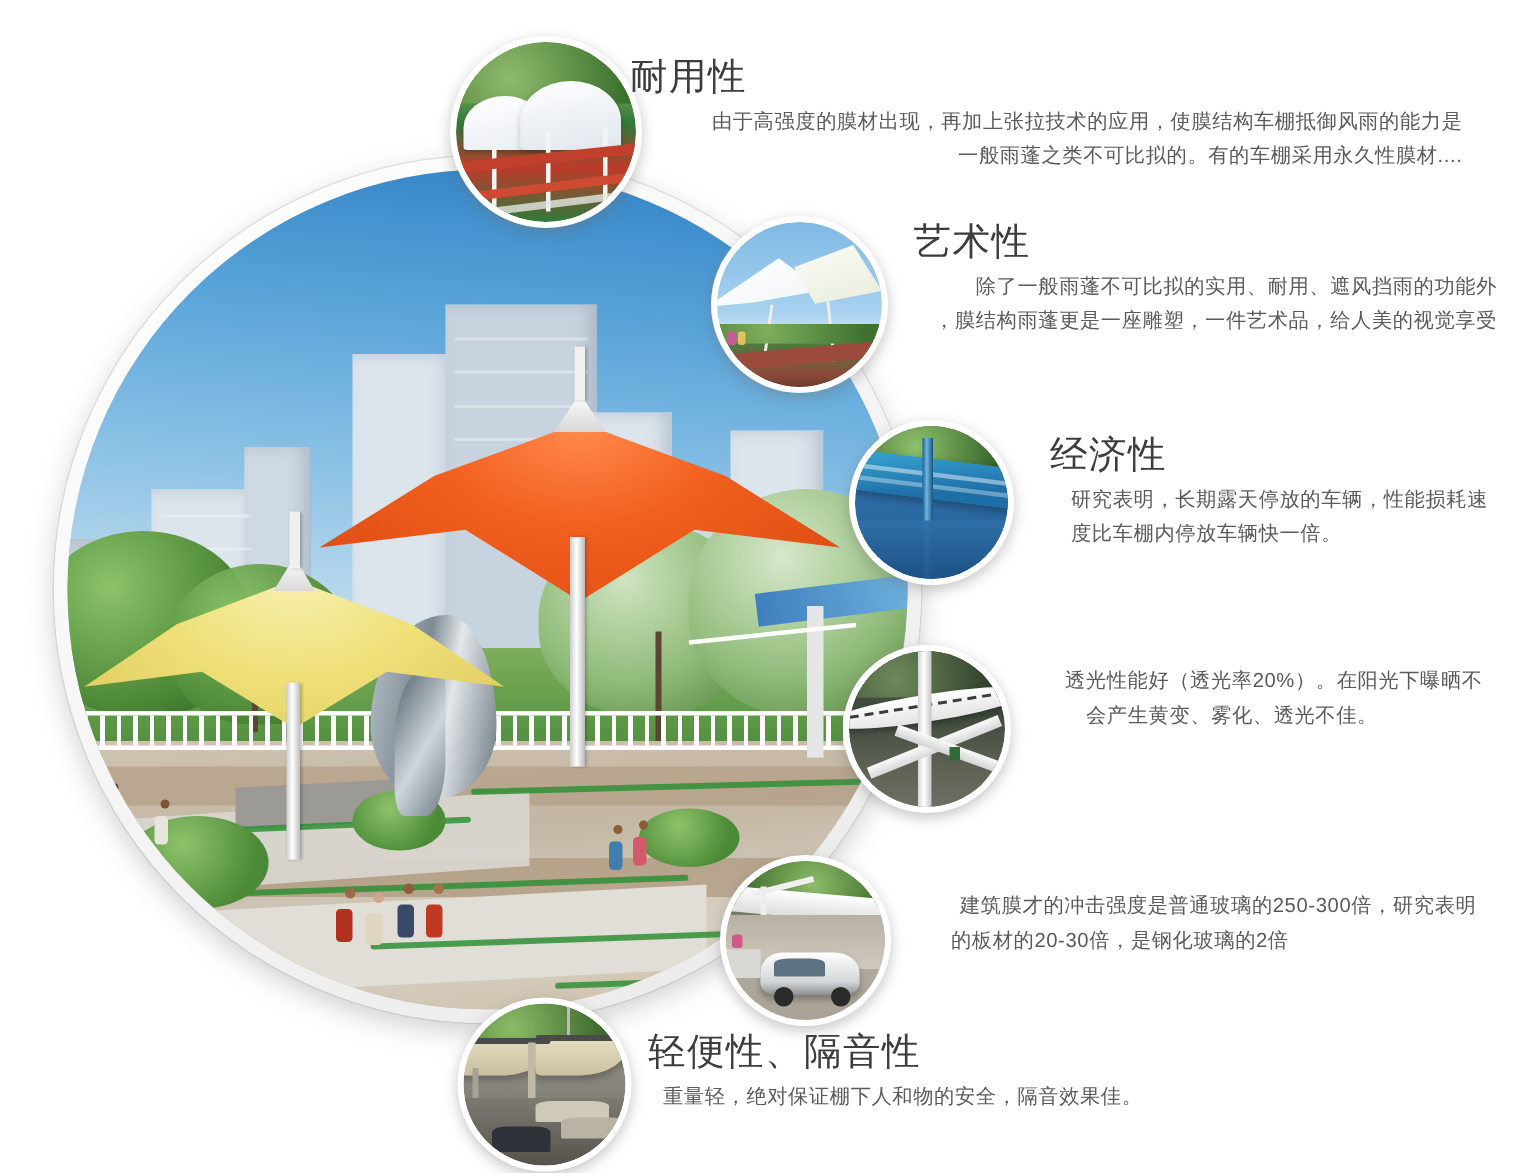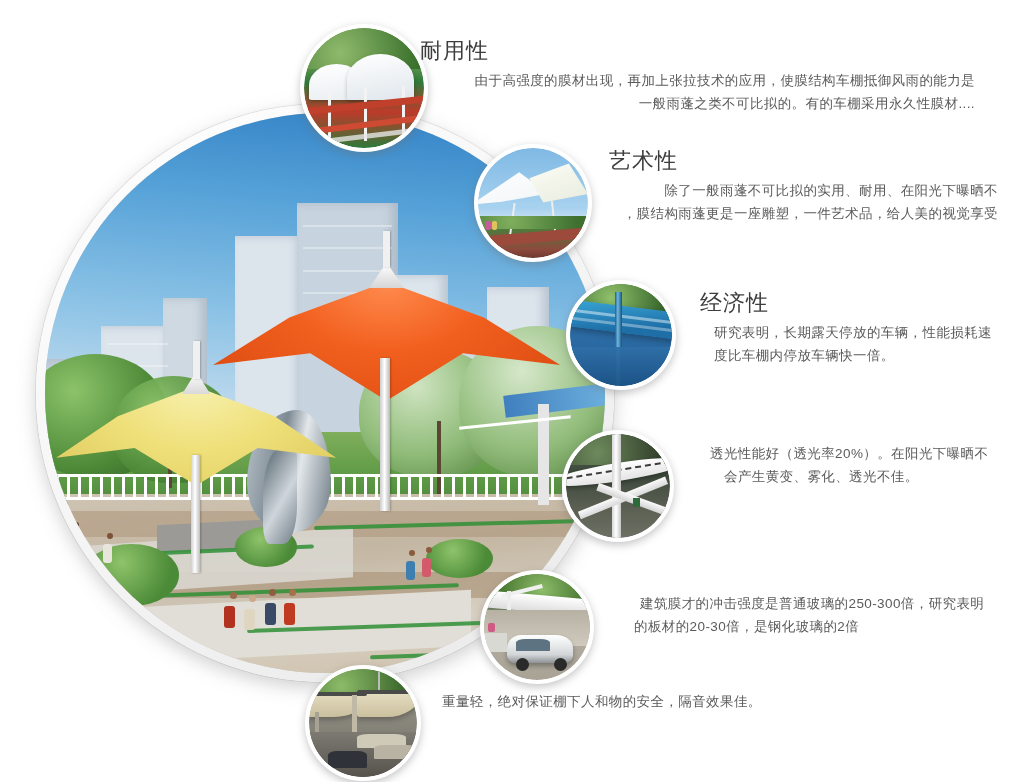--- a/index.html
+++ b/index.html
@@ -73,21 +73,21 @@
     background:#fff;
     box-shadow:0 3px 9px rgba(110,110,110,.40);
     border:4px solid #ffffff;
     box-sizing:border-box;
   }
   .bubble .inner{position:absolute;inset:0;border-radius:50%;overflow:hidden;}
 
   
   .txt{position:absolute;color:#4a4a4a;}
   .txt .h{
-    font-size:22px;color:#3d3d3d;letter-spacing:1px;margin:0 0 7px 0;
+    font-size:25px;color:#3d3d3d;letter-spacing:1px;margin:0 0 7px 0;
     font-weight:400;line-height:22px;
   }
   .txt p{margin:0;font-size:13.5px;line-height:23px;color:#5a5a5a;letter-spacing:.4px;}
   .ra{text-align:right;}
   .la{text-align:left;}
 </style>
 </head>
 <body>
 
 <div id="stage">
@@ -223,21 +223,21 @@
       <div style="position:absolute;left:68%;top:48%;width:2px;height:36%;background:#ededed;transform:rotate(-6deg);"></div>
       <div style="position:absolute;left:0;top:62%;width:100%;height:12%;background:radial-gradient(circle at 30% 40%,#7fae5c,#3e7030 85%);"></div>
       <div style="position:absolute;left:0;top:76%;width:100%;height:10%;background:#9b4a3c;transform:skewY(-5deg);"></div>
       <div style="position:absolute;left:6%;top:66%;width:6px;height:9px;background:#c85a9a;border-radius:2px;"></div>
       <div style="position:absolute;left:13%;top:66%;width:5px;height:9px;background:#e0c35c;border-radius:2px;"></div>
     </div>
   </div>
 
   <div class="txt ra" style="left:428px;top:150px;width:570px;">
     <div class="h la" style="margin-left:181px;">艺术性</div>
-    <p>除了一般雨蓬不可比拟的实用、耐用、在阳光下曝晒不</p>
+    <p>除了一般雨蓬不可比拟的实用、耐用、遮风挡雨的功能外</p>
     <p>，膜结构雨蓬更是一座雕塑，一件艺术品，给人美的视觉享受</p>
   </div>
 
   <div class="bubble" style="left:566px;top:280px;width:110px;height:110px;">
     <div class="inner" style="background:linear-gradient(180deg,#5e8f4a 0%,#3f7a38 22%,#2f6fa8 40%,#1f5b93 100%);">
       <div style="position:absolute;left:0;top:0;width:100%;height:34%;background:radial-gradient(circle at 40% 40%,#8fc06a,#2f5c26 90%);"></div>
       <div style="position:absolute;left:-8%;top:22%;width:120%;height:26%;background:linear-gradient(170deg,#3aa7d6,#1e6fa8 70%);transform:skewY(7deg);box-shadow:0 3px 6px rgba(0,0,0,.3);"></div>
       <div style="position:absolute;left:-8%;top:30%;width:120%;height:3px;background:rgba(255,255,255,.45);transform:skewY(7deg);"></div>
       <div style="position:absolute;left:-8%;top:38%;width:120%;height:3px;background:rgba(255,255,255,.35);transform:skewY(7deg);"></div>
       <div style="position:absolute;left:44%;top:8%;width:7px;height:92%;background:linear-gradient(90deg,#1d5f96,#6fb7df 40%,#14527f);"></div>
@@ -300,16 +300,17 @@
       <div style="position:absolute;left:40%;top:24%;width:5px;height:44%;background:#bfb9a6;"></div>
       <div style="position:absolute;left:6%;top:40%;width:4px;height:30%;background:#a8a294;"></div>
       <div style="position:absolute;left:0;top:58%;width:100%;height:42%;background:linear-gradient(180deg,#7d7a72,#55534c);"></div>
       <div style="position:absolute;left:44%;top:60%;width:46%;height:13%;background:#cfc9b8;border-radius:24% 24% 6% 6%;"></div>
       <div style="position:absolute;left:60%;top:70%;width:40%;height:13%;background:#b9b3a3;border-radius:24% 24% 6% 6%;"></div>
       <div style="position:absolute;left:18%;top:76%;width:36%;height:16%;background:#2f3238;border-radius:24% 24% 6% 6%;"></div>
     </div>
   </div>
 
   <div class="txt la" style="left:432px;top:690px;width:400px;">
+    <div class="h">轻便性、隔音性</div>
     <p style="padding-left:10px;">重量轻，绝对保证棚下人和物的安全，隔音效果佳。</p>
   </div>
 
 </div>
 
 </body></html>

